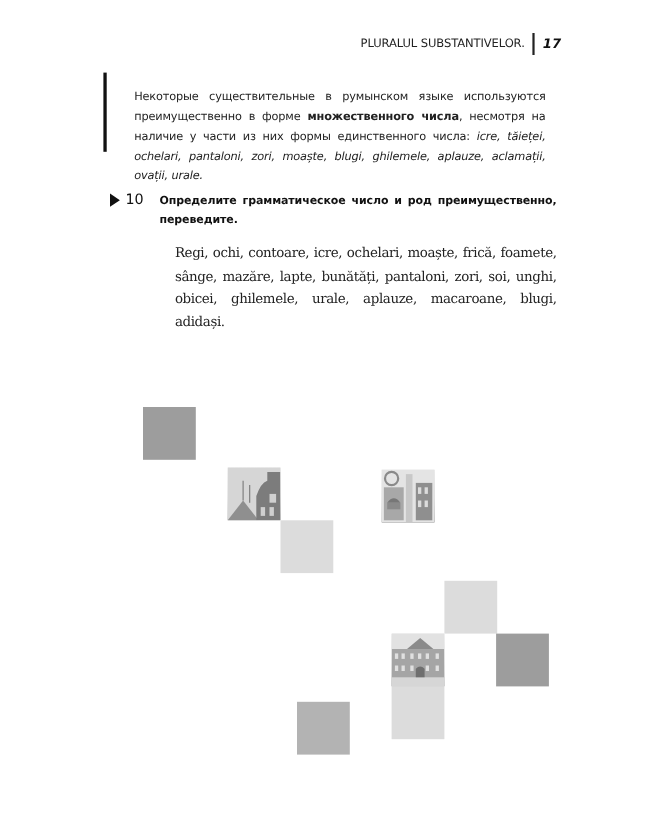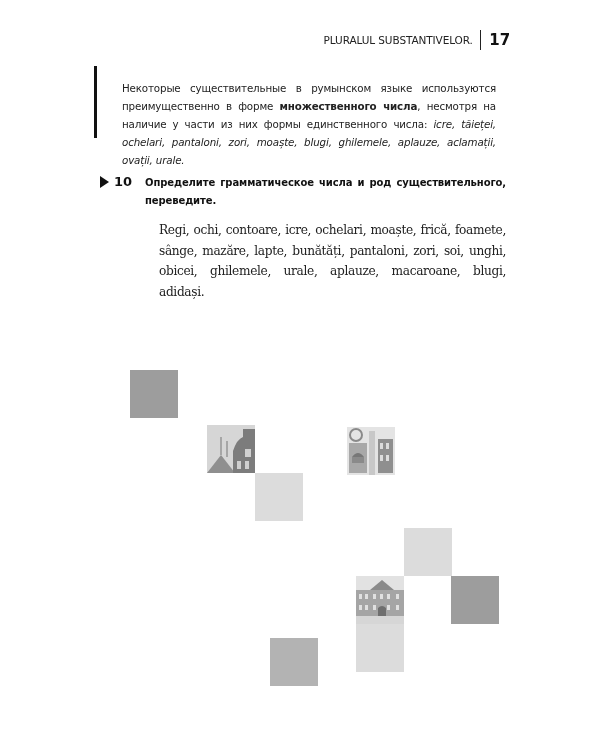--- a/index.html
+++ b/index.html
@@ -8,21 +8,21 @@
     font-family: "DejaVu Sans", sans-serif; color: #1a1a1a;
   }
   .header {
     position: absolute; top: 32px; right: 90px; height: 16px;
     display: flex; align-items: center; font-size: 10.5px; letter-spacing: -0.1px;
     font-family: "DejaVu Sans", sans-serif; white-space: nowrap;
   }
   .header .lat { color: #222; }
   .header .ru { color: #888; margin-left: 3px; }
   .header .sep { width: 1.5px; height: 20px; background: #222; margin: 0 8px 0 7px; }
-  .header .pg { color: #111; font-weight: bold; font-size: 15px; }
+  .header .pg { color: #111; font-weight: bold; font-size: 12px; font-style: italic; }
 
   .note {
     position: absolute; left: 94px; top: 66px; width: 412px; height: 72px;
     border-left: 3px solid #111;
   }
   .note p {
     margin: 13px; padding-left: 12px; font-size: 10.3px; line-height: 18px;
     text-align: justify; color: #222; letter-spacing: -0.15px;
   }
   .note b { font-weight: bold; }
@@ -30,21 +30,21 @@
 
   .exercise {
     position: absolute; left: 100px; top: 174px; width: 406px;
   }
   .ex-head { display: flex; align-items: flex-start; }
   .ex-marker { display: flex; align-items: center; width: 45px; flex-shrink: 0; }
   .ex-tri {
     width: 0; height: 0; border-top: 6px solid transparent; border-bottom: 6px solid transparent;
     border-left: 9px solid #111; margin-right: 5px; margin-top: 1px;
   }
-  .ex-num { font-weight: bold; font-size: 13px; color: #111; }
+  .ex-num { font-weight: normal; font-size: 13px; color: #111; }
   .ex-title {
     font-weight: bold; font-size: 10px; line-height: 18px; color: #111; letter-spacing: -0.1px;
     text-align: justify;
   }
   .ex-body {
     margin: 10px 0 0 59px; font-family: "DejaVu Serif", serif; font-size: 12.2px; line-height: 20.5px;
     color: #222; text-align: justify; letter-spacing: -0.35px;
   }
 
   .sq { position: absolute; width: 48px; height: 48px; }
@@ -66,21 +66,21 @@
 <div class="note">
   <p><span>Некоторые существительные в румынском языке используются преимущественно в форме </span><b>множественного числа</b><span>, несмотря на наличие у части из них формы единственного числа: </span><i>icre, tăieței, ochelari, pantaloni, zori, moaște, blugi, ghilemele, aplauze, aclamații, ovații, urale.</i></p>
 </div>
 
 <div class="exercise">
   <div class="ex-head">
     <div class="ex-marker">
       <span class="ex-tri"></span>
       <span class="ex-num">10</span>
     </div>
-    <div class="ex-title">Определите грамматическое числа и род существительного, переведите.</div>
+    <div class="ex-title">Определите грамматическое число и род преимущественно, переведите.</div>
   </div>
   <div class="ex-body">Regi, ochi, contoare, icre, ochelari, moaște, frică, foamete, sânge, mazăre, lapte, bunătăți, pantaloni, zori, soi, unghi, obicei, ghilemele, urale, aplauze, macaroane, blugi, adidași.</div>
 </div>
 
 <div class="sq dark" style="left:130px;top:370px;"></div>
 
 <div class="sq photo" style="left:207px;top:425px;">
   <svg viewBox="0 0 48 48">
     <rect width="48" height="48" fill="#d6d6d6"></rect>
     <polygon points="0,48 14,30 28,48" fill="#8f8f8f"></polygon>

